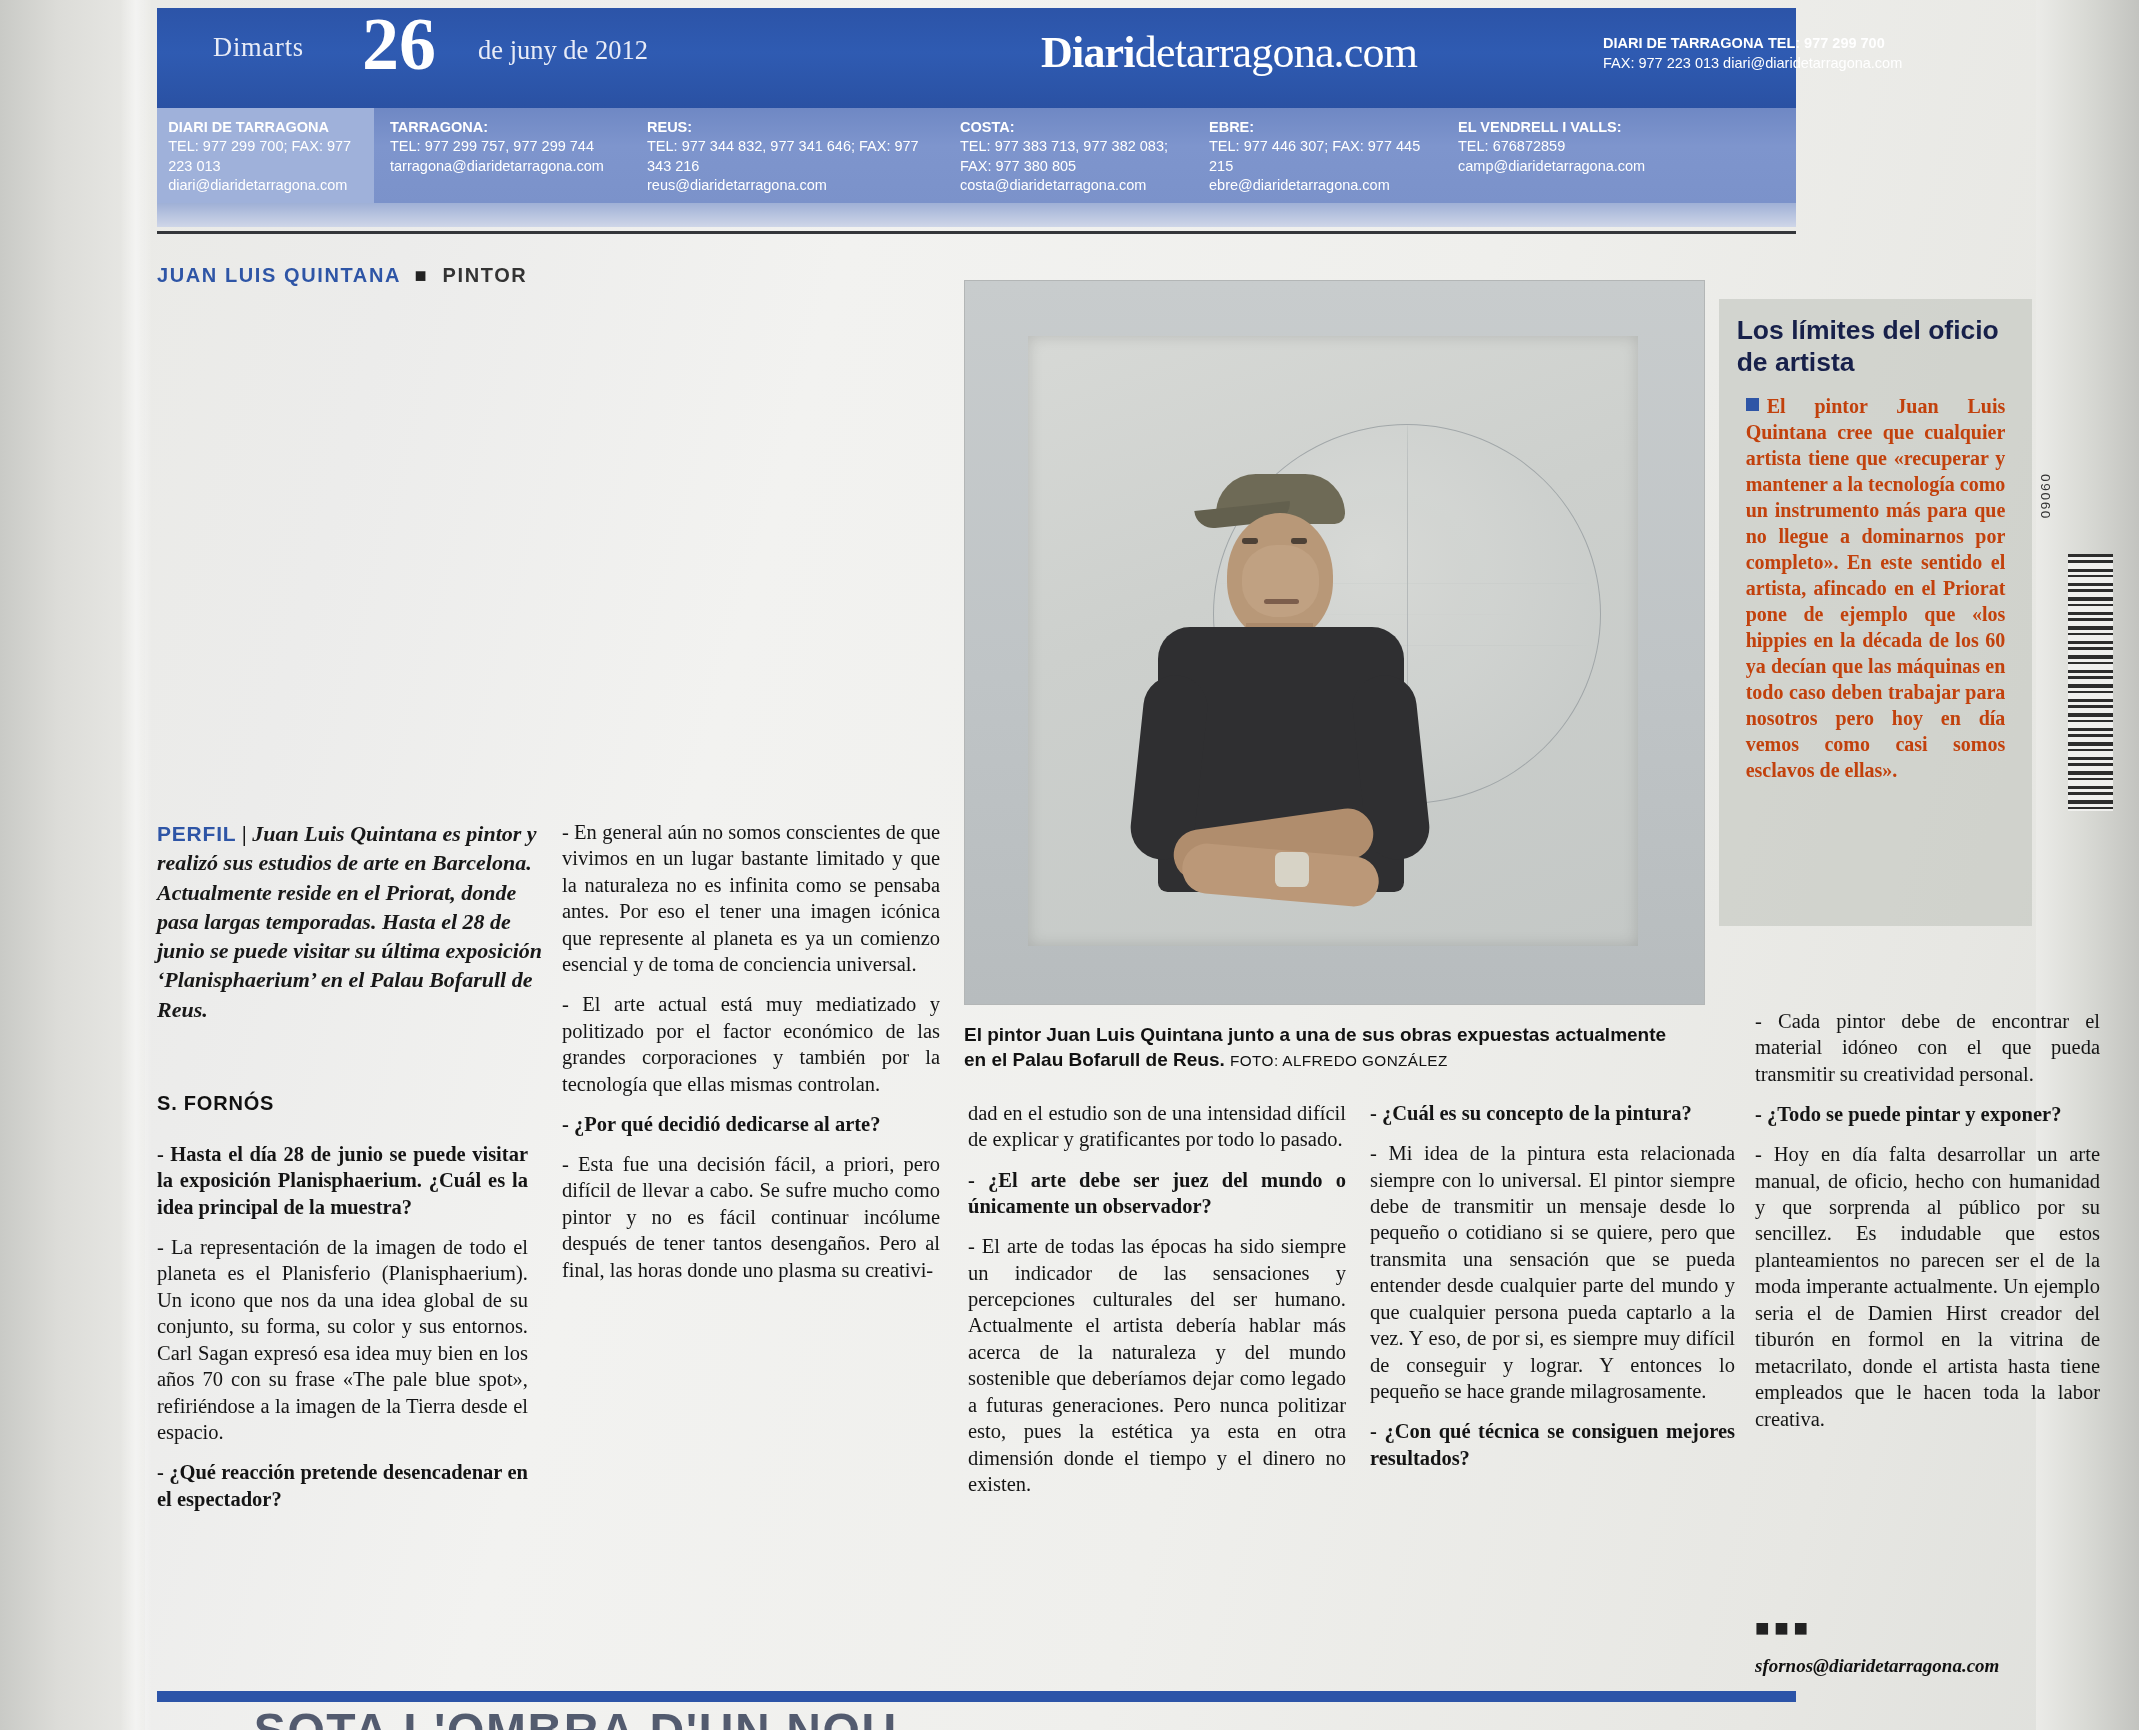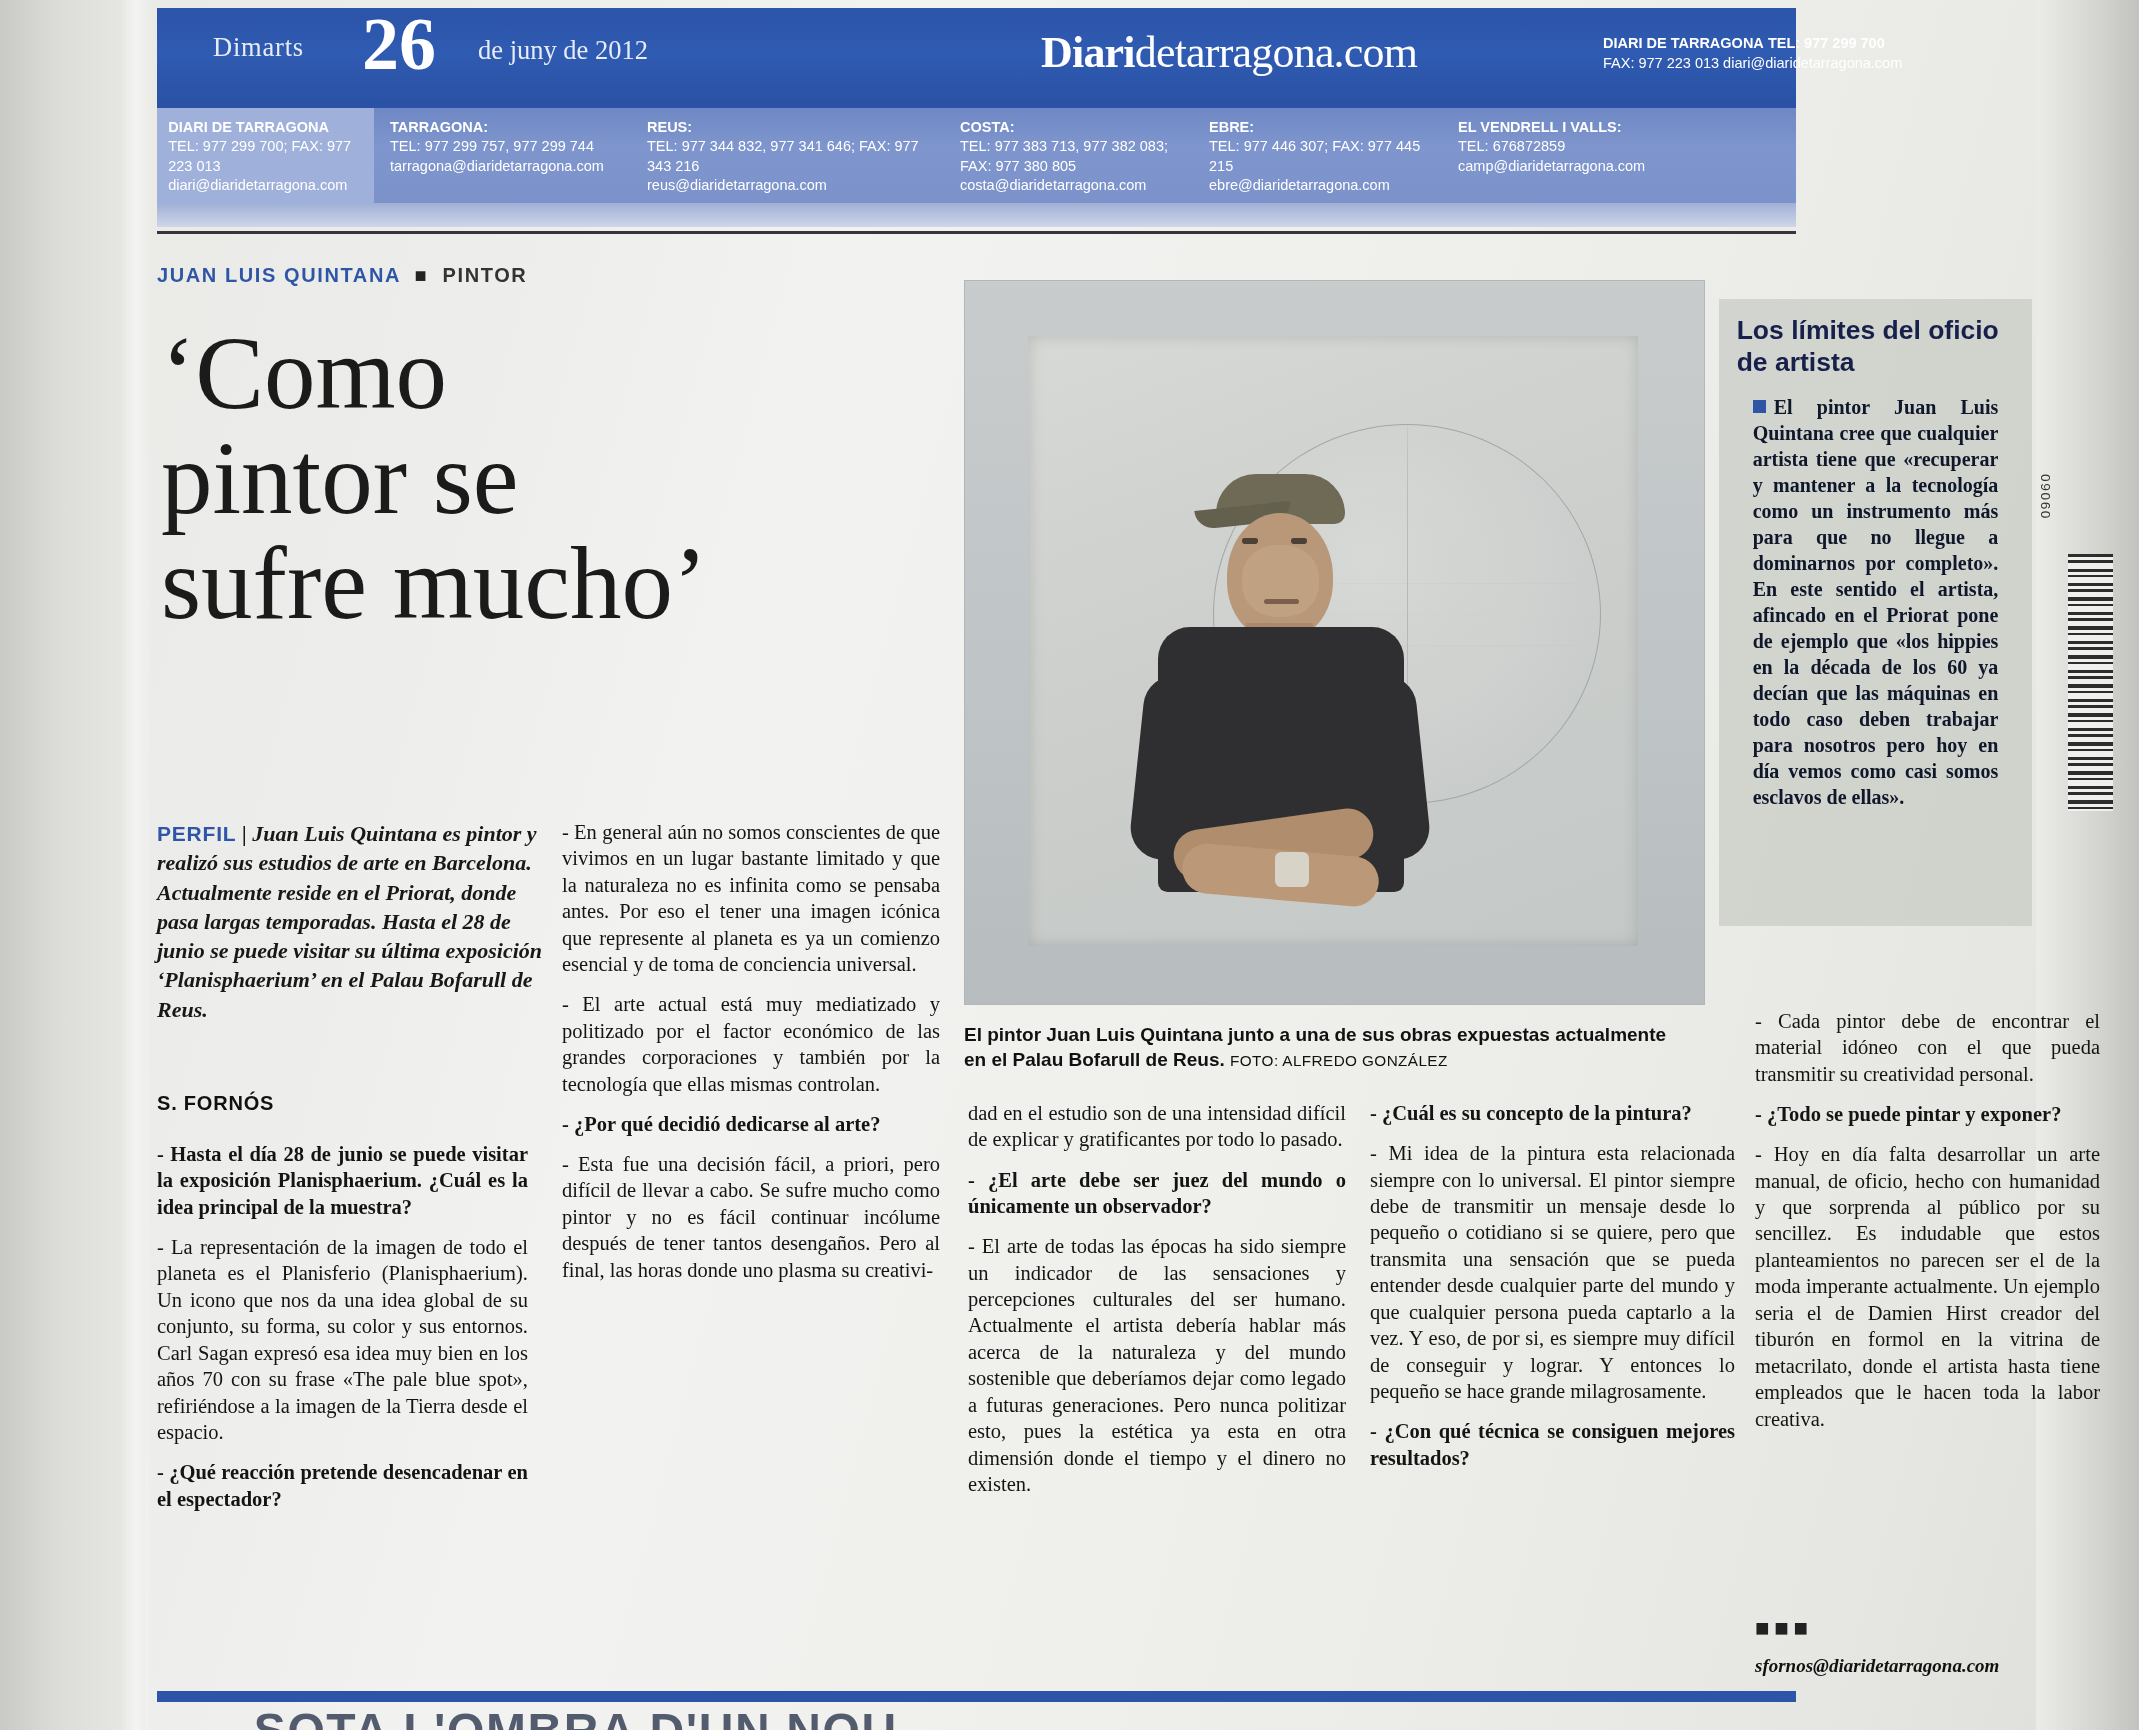--- a/index.html
+++ b/index.html
@@ -126,21 +126,21 @@
   #caption .credit{font-weight:normal;font-size:15.3px;letter-spacing:0.4px;}
 
   
   #sidebar{
     position:absolute;left:1719px;top:299px;width:313px;height:627px;
     background:rgba(190,193,186,.55);
     padding:14.5px 17.7px;box-sizing:border-box;
   }
   #sidebar h3{margin:0 0 14.5px 0;font-family:"Liberation Sans",sans-serif;font-size:26.5px;line-height:1.22;color:#17204a;font-weight:bold;}
   #sidebar .bullet{display:inline-block;width:13px;height:13px;background:#2e55a6;margin-right:8px;vertical-align:1.6px;}
-  #sidebar p{margin:16px;font-family:"Liberation Serif",serif;font-size:20px;line-height:1.3;color:#0f172a;text-align:justify;font-weight:bold;}
+  #sidebar p{margin:9px;font-family:"Liberation Serif",serif;font-size:20px;line-height:1.3;color:#c2410c;text-align:justify;font-weight:bold;}
 
   
   #barcode{position:absolute;left:2068px;top:554px;width:45px;height:257px;background:
     repeating-linear-gradient(180deg,#1a1a1a 0 3.2px,#f2f2f0 3.2px 6.4px,#1a1a1a 6.4px 8.8px,#f2f2f0 8.8px 14.5px);
     opacity:.9;}
   #barcode-num{position:absolute;left:2053px;top:474px;font-family:"Liberation Sans",sans-serif;font-size:13.7px;color:#333;transform:rotate(90deg);transform-origin:left top;letter-spacing:1.6px;}
 
   
   #endmark{position:absolute;left:1755px;top:1615px;font-size:24px;letter-spacing:4.8px;color:#222;}
   #email{position:absolute;left:1755px;top:1655px;font-family:"Liberation Serif",serif;font-style:italic;font-weight:bold;font-size:19px;color:#111;}
@@ -206,25 +206,20 @@
     </div>
   <div class="strip-bottom"></div>
   <div class="hrule"></div>
 
   <div id="kicker">
     <span>JUAN LUIS QUINTANA</span>
     <span class="sep">&nbsp;■&nbsp;</span>
     <span class="sub">PINTOR</span>
   </div>
 
-  <div id="headline">
-    <div>‘Como</div>
-    <div>pintor se</div>
-    <div>sufre mucho’</div>
-  </div>
 
   <div id="perfil">
     <span class="lbl">PERFIL</span><span class="txt"> | </span><span class="txt">Juan Luis Quintana es pintor y realizó sus estudios de arte en Barcelona. Actualmente reside en el Priorat, donde pasa largas temporadas. Hasta el 28 de junio se puede visitar su última exposición ‘Planisphaerium’ en el Palau Bofarull de Reus.</span>
   </div>
   <div id="byline">S. FORNÓS</div>
 
   <div class="col-body" id="c1">
       <p class="q">- Hasta el día 28 de junio se puede visitar la exposición Planisphaerium. ¿Cuál es la idea principal de la muestra?</p>
       <p>- La representación de la imagen de todo el planeta es el Planisferio (Planisphaerium). Un icono que nos da una idea global de su conjunto, su forma, su color y sus entornos. Carl Sagan expresó esa idea muy bien en los años 70 con su frase «The pale blue spot», refiriéndose a la imagen de la Tierra desde el espacio.</p>
       <p class="q">- ¿Qué reacción pretende desencadenar en el espectador?</p>

